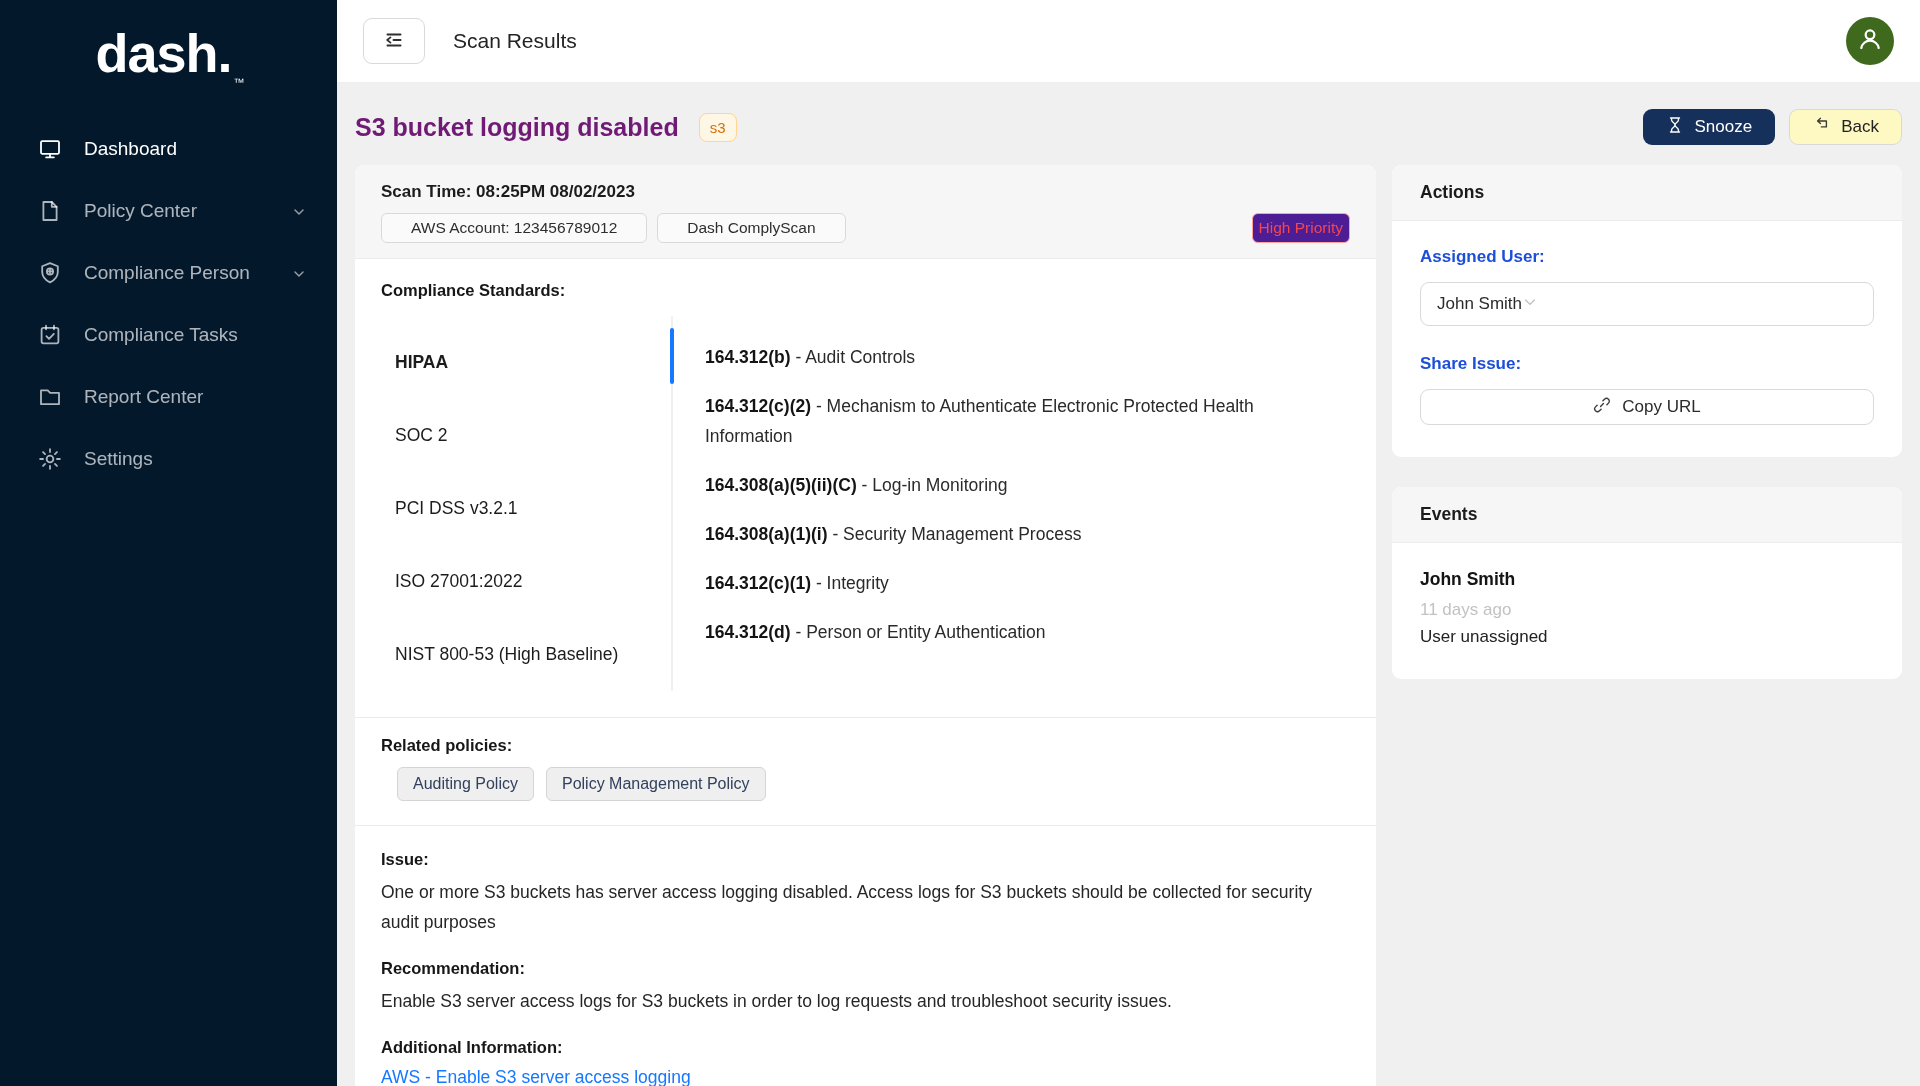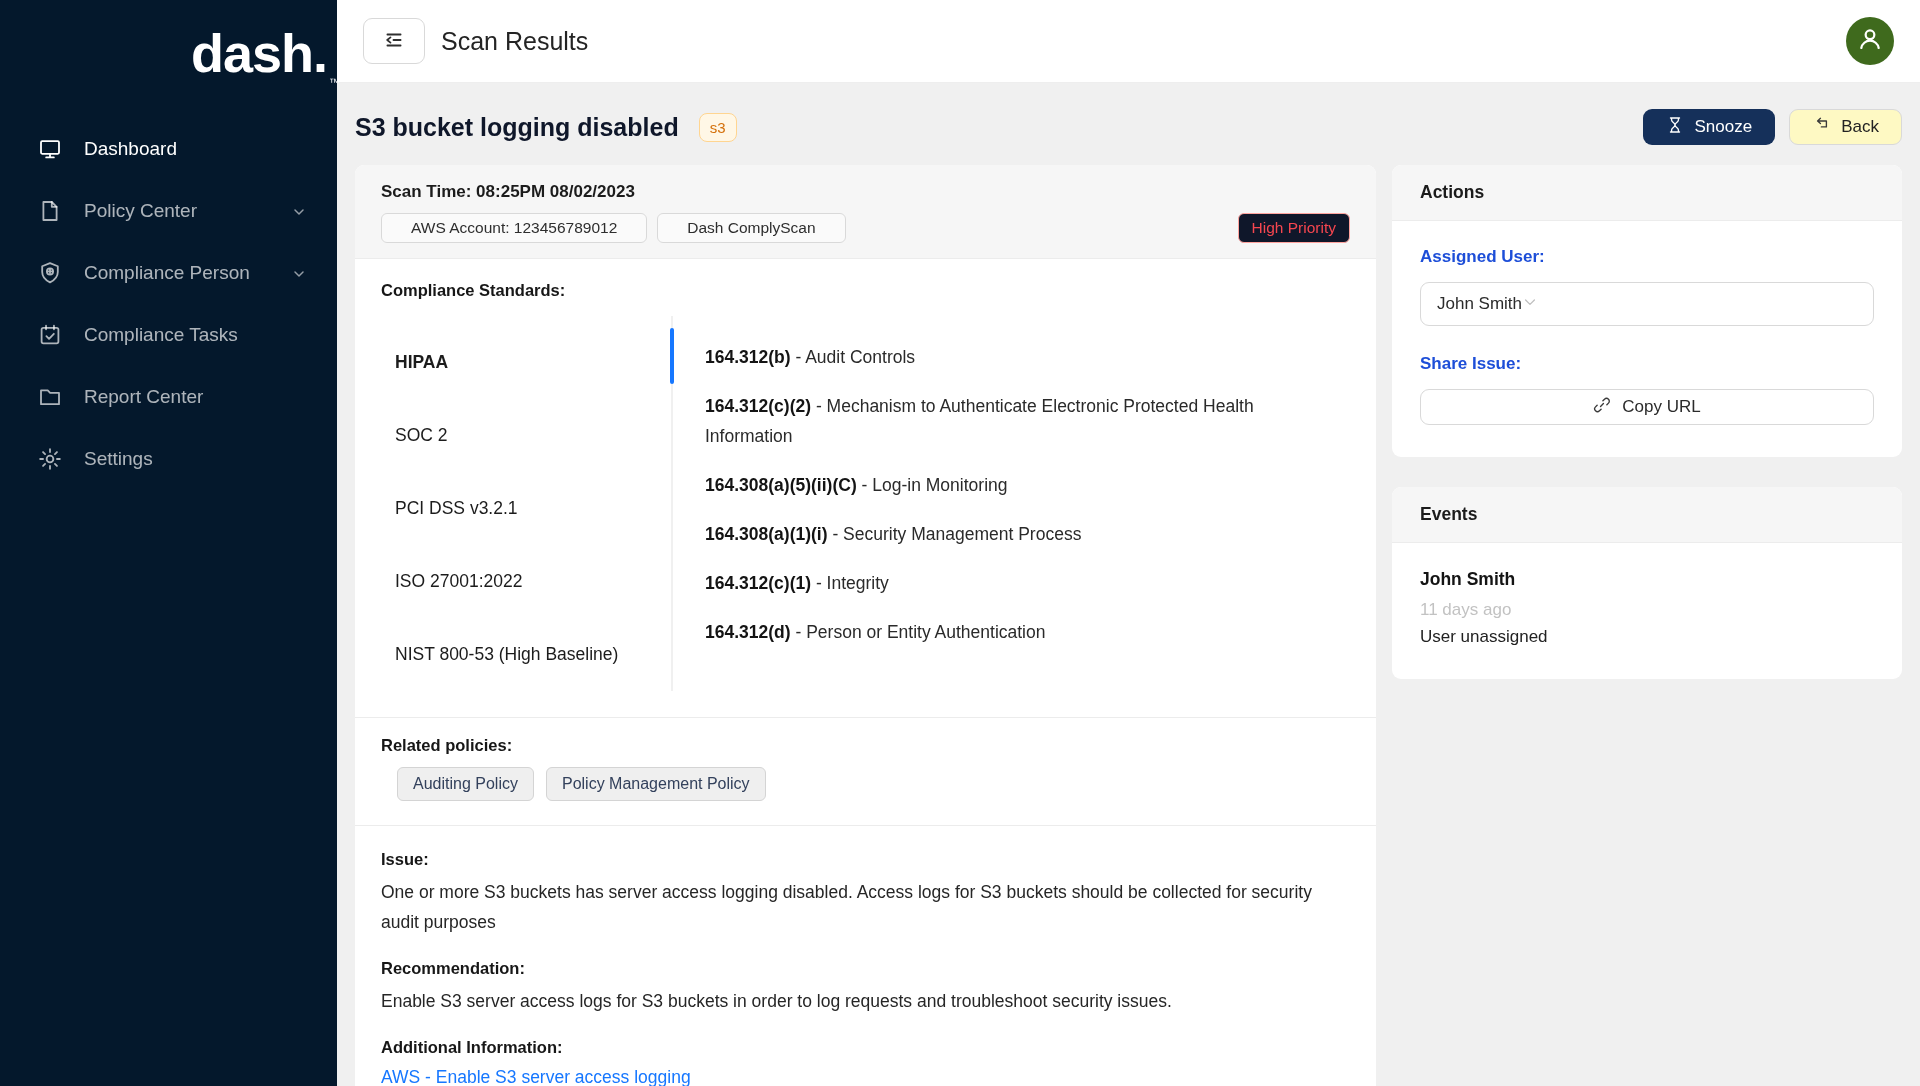--- a/index.html
+++ b/index.html
@@ -2,48 +2,48 @@
 <html><head>
 <meta charset="utf-8">
 <style>
   * { box-sizing: border-box; margin: 0; padding: 0; }
   html,body { width:1920px; height:1086px; overflow:hidden;
     font-family:"Liberation Sans",sans-serif; background:#f0f0f0; color:#242424; }
 
   
   .sidebar { position:absolute; left:0; top:0; width:337px; height:1086px;
     background:#04182c; z-index:5; }
-  .logo-wrap { padding:22px 0 8px 0; text-align:right; color:#fff; }
+  .logo-wrap { padding:22px 0 8px 0; text-align:center; color:#fff; }
   .logo { font-size:54px; font-weight:700; letter-spacing:-1px; position:relative; }
   .logo .tm { font-size:11px; font-weight:400; position:relative; top:14px; left:2px; }
   .nav { margin-top:26px; }
   .nav-item { display:flex; align-items:center; height:62px; padding:0 30px 0 38px;
     color:rgba(255,255,255,0.68); font-size:19px; cursor:pointer; position:relative; }
   .nav-item.active { color:#ffffff; }
   .nav-item .nicon { width:24px; height:24px; margin-right:22px; flex:0 0 24px; }
   .nav-item svg { stroke:currentColor; fill:none; stroke-width:1.5;
     stroke-linecap:round; stroke-linejoin:round; }
   .nav-item .chev { margin-left:auto; width:16px; height:16px; opacity:.85; }
 
   
   .topbar { position:absolute; left:337px; top:0; right:0; height:83px; background:#fff;
     display:flex; align-items:center; padding:0 26px; border-bottom:1px solid #eee; }
   .collapse-btn { width:62px; height:46px; border:1px solid #d9d9d9; border-radius:9px;
     background:#fff; display:flex; align-items:center; justify-content:center; cursor:pointer; }
   .collapse-btn svg { stroke:#2f2f2f; fill:none; stroke-width:1.6; stroke-linecap:round; stroke-linejoin:round; }
-  .topbar-title { margin-left:16px; font-size:25px; color:#242424; }
+  .topbar-title { margin-left:28px; font-size:21px; color:#242424; }
   .avatar { margin-left:auto; width:48px; height:48px; border-radius:50%; background:#3f6a1d;
     display:flex; align-items:center; justify-content:center; cursor:pointer; }
   .avatar svg { stroke:#fff; fill:none; stroke-width:1.6; stroke-linecap:round; }
 
   
   .content { position:absolute; left:337px; top:83px; right:0; bottom:0;
     padding:22px 18px 0 18px; overflow:hidden; }
   .page-head { display:flex; align-items:center; margin:4px 0 20px 0; }
-  .page-title { font-size:25px; font-weight:700; color:#0f172a; }
+  .page-title { font-size:25px; font-weight:700; color:#701a75; }
   .tag { display:inline-block; border-radius:8px; font-size:15px; line-height:1;
     padding:6px 10px; border:1px solid transparent; }
   .tag-s3 { margin-left:20px; background:#fff7e6; border-color:#ffd591; color:#d4700a; }
   .head-actions { margin-left:auto; display:flex; gap:14px; }
   .btn { display:flex; align-items:center; justify-content:center; gap:11px; height:36px;
     border-radius:9px; font-size:17px; cursor:pointer; border:1px solid transparent; }
   .btn svg { fill:none; stroke-width:1.5; stroke-linecap:round; stroke-linejoin:round; }
   .btn-snooze { background:#15305a; color:#fff; padding:0 22px; }
   .btn-snooze svg { stroke:#fff; }
   .btn-back { background:#fef9c3; color:#222; border-color:#d9d9d9; padding:0 22px; }
@@ -51,22 +51,22 @@
 
   .main-row { display:flex; gap:16px; align-items:flex-start; }
   .card { background:#fff; border-radius:9px; }
   .scan-card { flex:1; min-height:930px; overflow:hidden; }
 
   .scan-head { background:#f6f6f6; padding:17px 26px 15px 26px; border-bottom:1px solid #ececec; }
   .scan-time { font-size:17px; font-weight:700; color:#1c1c1c; }
   .scan-tags { display:flex; align-items:center; margin-top:11px; }
   .tag-gray { background:#fafafa; border-color:#d9d9d9; color:#2e2e2e; border-radius:6px;
     padding:6px 29px; font-size:15.5px; margin-right:10px; }
-  .tag-red { margin-left:auto; background:#0f172a; border-color:#ffa39e; color:#f5464f;
-    border-radius:6px; padding:6px 13px; font-size:15.5px; }
+  .tag-red { margin-left:auto; background:#4c1d95; border-color:#ffa39e; color:#f5464f;
+    border-radius:6px; padding:6px 6px; font-size:15.5px; }
 
   .standards { padding:22px 26px 26px 26px; }
   .sec-label { font-size:16.5px; font-weight:700; color:#171717; }
   .tabs { display:flex; margin-top:16px; }
   .tab-list { width:290px; padding-top:10px; }
   .tab-item { height:73px; display:flex; align-items:center; padding-left:14px;
     font-size:17.5px; color:#1c1c1c; cursor:pointer; }
   .tab-item.active { font-weight:700; }
   .tab-rail { width:2px; background:#f0f0f0; position:relative; }
   .tab-ink { position:absolute; left:-1px; top:12px; width:4px; height:56px;

